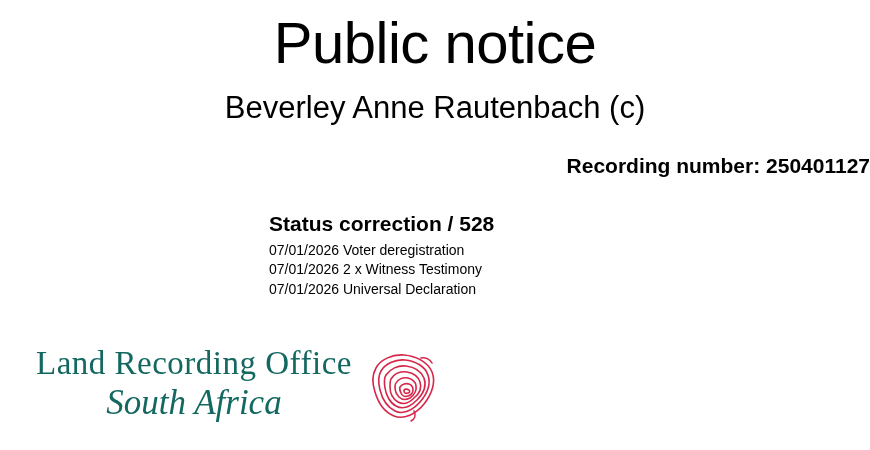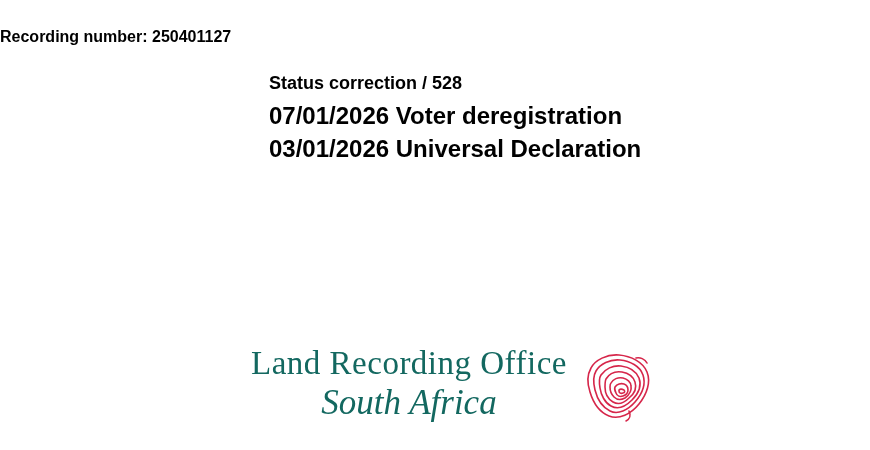--- a/index.html
+++ b/index.html
@@ -31,52 +31,51 @@
   }
   .subtitle {
     text-align: center;
     font-size: 31px;
     font-weight: 400;
     margin: 0;
     padding-top: 12px;
     line-height: 1.2;
   }
   .recording {
-    text-align: left;
-    font-size: 16px;
+    text-align: right;
+    font-size: 21px;
     font-weight: bold;
     margin: 0;
     padding-top: 28px;
   }
   .details {
     width: 340px;
     margin: 0 auto;
     padding-top: 26px;
     padding-left: 4px;
     box-sizing: border-box;
   }
   .details .status {
-    font-size: 18px;
+    font-size: 21px;
     font-weight: bold;
-    margin: 0 0 4px 0;
+    margin: 7px 0 4px 0;
     line-height: 1.25;
   }
   .details .line {
-    font-size: 24px;
-    font-weight: bold;
+    font-size: 14px;
+    font-weight: normal;
     line-height: 1.38;
     white-space: nowrap;
   }
   .logo-block {
     position: absolute;
     left: 0;
     right: 0;
     bottom: 26px;
     display: flex;
-    justify-content: center;
     align-items: flex-start;
     margin-left: 36px;
   }
   .logo-text {
     display: flex;
     flex-direction: column;
     align-items: center;
     color: #136860;
     font-family: "Liberation Serif", serif;
   }
@@ -96,28 +95,31 @@
     margin-top: 2px;
     width: 74px;
     height: 76px;
   }
 </style>
 </head>
 <body>
 
 <div class="page">
 
+  <h1 class="title">Public notice</h1>
 
+  <h2 class="subtitle">Beverley Anne Rautenbach (c)</h2>
 
   <p class="recording">Recording number: 250401127</p>
 
   <div class="details">
     <p class="status">Status correction / 528</p>
     <div class="line">07/01/2026 Voter deregistration</div>
-    <div class="line">03/01/2026 Universal Declaration</div>
+    <div class="line">07/01/2026 2 x Witness Testimony</div>
+    <div class="line">07/01/2026 Universal Declaration</div>
   </div>
 
   <div class="logo-block">
     <div class="logo-text">
       <span class="logo-line1">Land Recording Office</span>
       <span class="logo-line2">South Africa</span>
     </div>
     <span class="logo-mark">
       <svg viewBox="0 0 74 76" width="74" height="76" aria-hidden="true">
         <g fill="none" stroke="#d6264a" stroke-width="1.6" stroke-linejoin="round" stroke-linecap="round">

